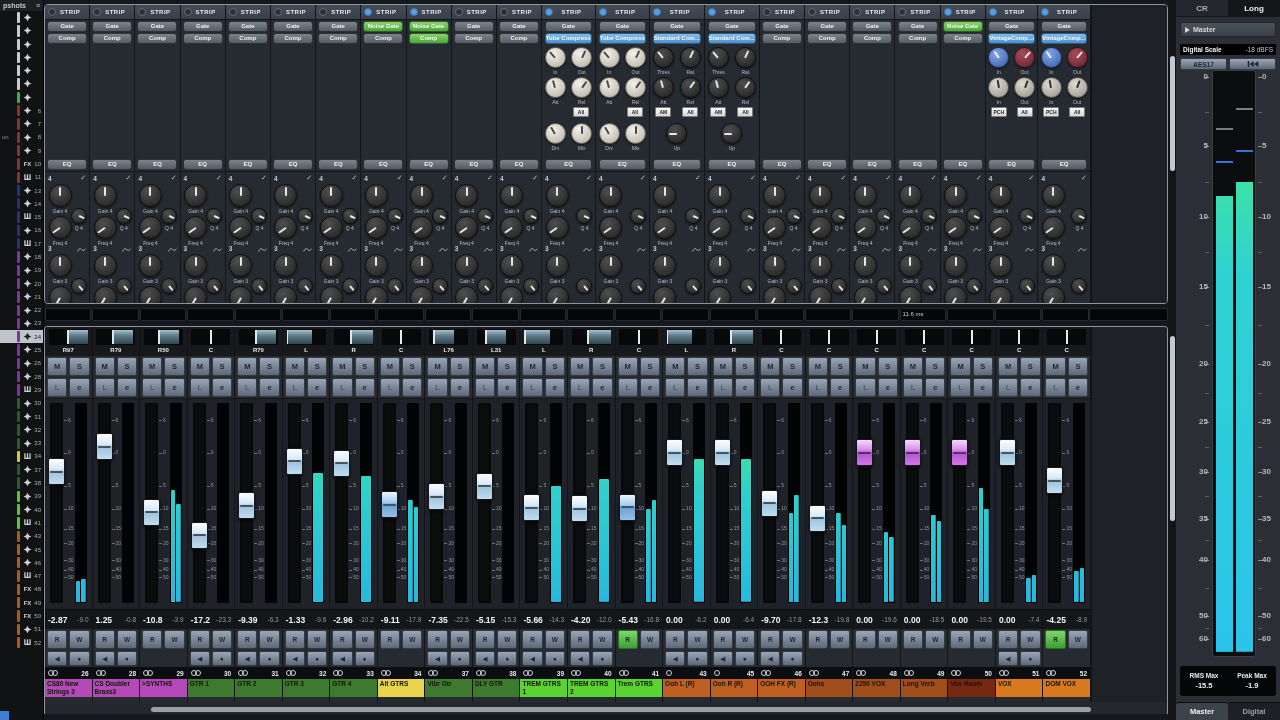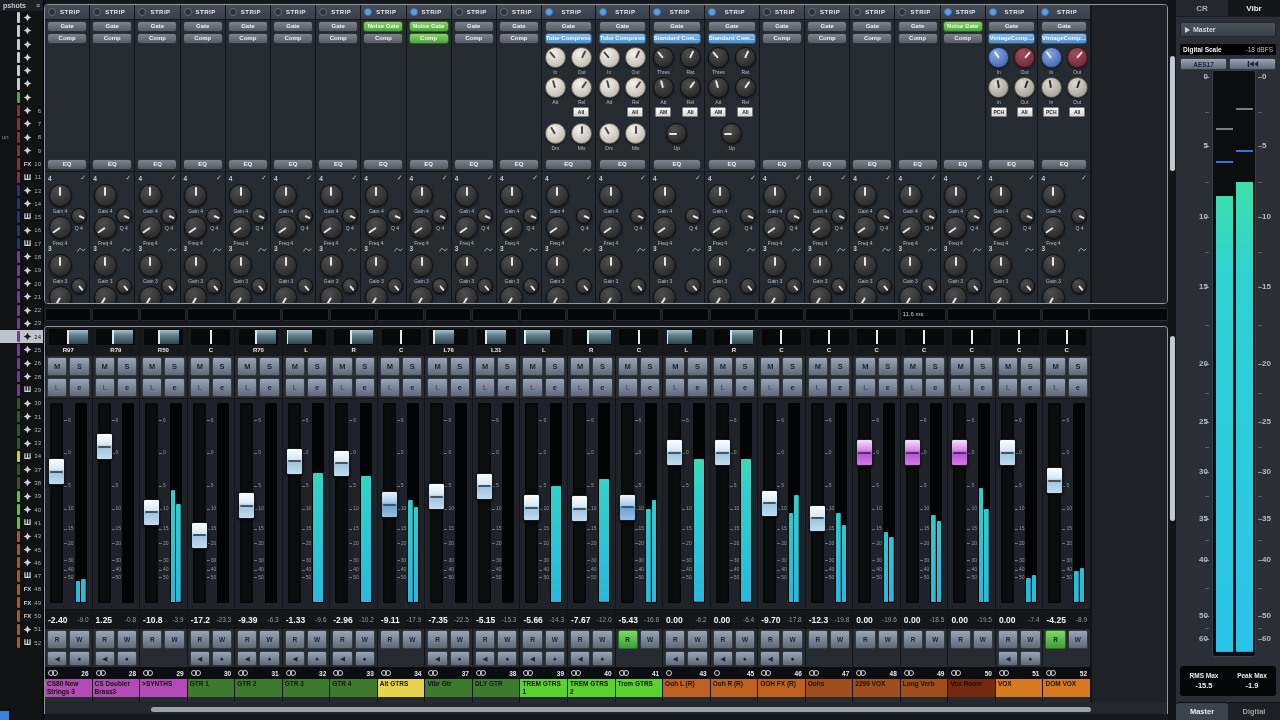--- a/index.html
+++ b/index.html
@@ -2120,21 +2120,21 @@
               <div class="ftlabel" style="top: 168.1px;">40</div>
               <div class="ftick" style="top: 178px;"></div>
               <div class="ftlabel" style="top: 175.5px;">50</div>
               <div class="fcap" style="top: 59.1568px;"></div>
               <div class="mslot">
                 <div class="chbar" style="top: 177.5px; left: 1px; width: 4.5px;"></div>
                 <div class="chbar" style="top: 175.5px; left: 6.5px; width: 4.5px;"></div>
               </div>
             </div>
             <div class="db-row">
-              <span class="db-main">-2.40</span>
+              <span class="db-main">-2.87</span>
               <span class="db-peak">-9.0</span>
             </div>
             <div class="btn-row">
               <div class="btn2 small">R</div>
               <div class="btn2 small">W</div>
             </div>
             <div class="mon-row">
               <div class="btn2 small">◀</div>
               <div class="btn2 small">●</div>
             </div>
@@ -2799,21 +2799,21 @@
               <div class="ftick" style="top: 170.6px;"></div>
               <div class="ftlabel" style="top: 168.1px;">40</div>
               <div class="ftick" style="top: 178px;"></div>
               <div class="ftlabel" style="top: 175.5px;">50</div>
               <div class="fcap" style="top: 96.208px;"></div>
               <div class="mslot">
                 <div class="chbar" style="top: 76.16px; left: 1px; width: 10px;"></div>
               </div>
             </div>
             <div class="db-row">
-              <span class="db-main">-7.67</span>
+              <span class="db-main">-4.20</span>
               <span class="db-peak">-12.0</span>
             </div>
             <div class="btn-row">
               <div class="btn2 small">R</div>
               <div class="btn2 small">W</div>
             </div>
             <div class="mon-row">
               <div class="btn2 small">◀</div>
               <div class="btn2 small">●</div>
             </div>
@@ -3455,21 +3455,21 @@
   </main>
 
   <div class="vgap"></div>
   <div class="vthumb" style="top:56px;height:115px;"></div>
   <div class="vthumb" style="top:336px;height:185px;"></div>
   <div class="blue-sq"></div>
 
   <section id="right">
     <div class="r-tabs">
       <div class="r-tab">CR</div>
-      <div class="r-tab active">Vibr</div>
+      <div class="r-tab active">Long</div>
     </div>
     <div class="master-btn">
       <span class="tri"></span>
       <span>Master</span>
     </div>
     <div class="ds-row">
       <span class="ds-label">Digital Scale</span>
       <span class="ds-value">-18 dBFS</span>
     </div>
     <div class="rb-row">

